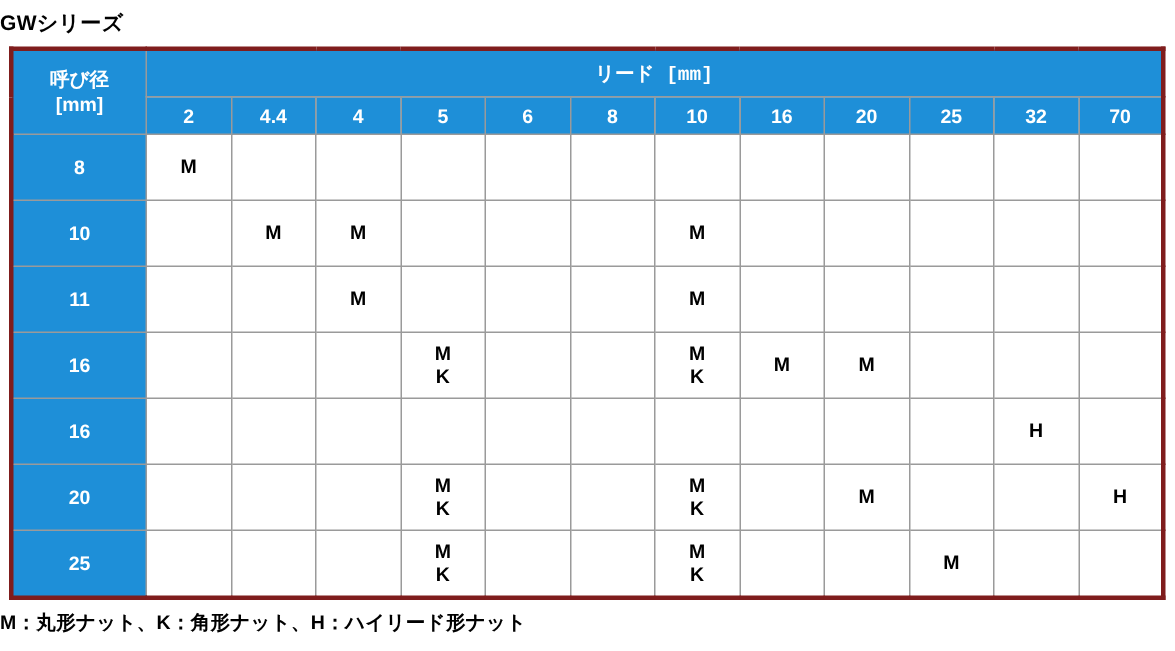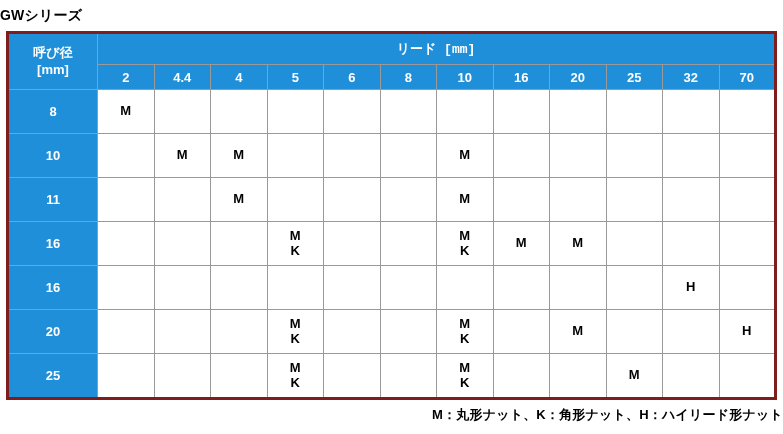--- a/index.html
+++ b/index.html
@@ -79,21 +79,21 @@
   }
   td.cell .stack {
     display: block;
     white-space: pre-line;
     line-height: 1.12;
   }
   .legend {
     font-size: 13px;
     font-weight: bold;
     color: #000;
-    text-align: right;
+    text-align: left;
     padding-top: 6px;
     letter-spacing: 0.2px;
   }
 </style>
 </head>
 <body>
 
 <div class="page">
 
   <div class="series-title">GWシリーズ</div>

